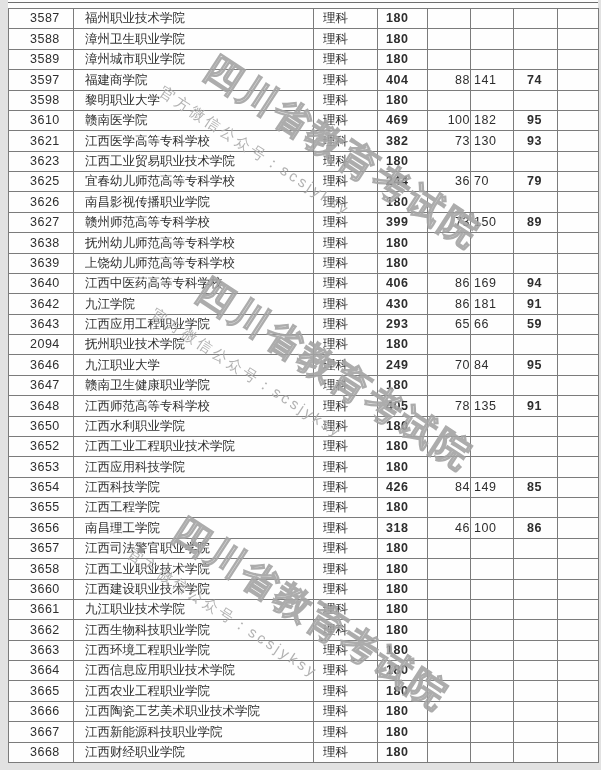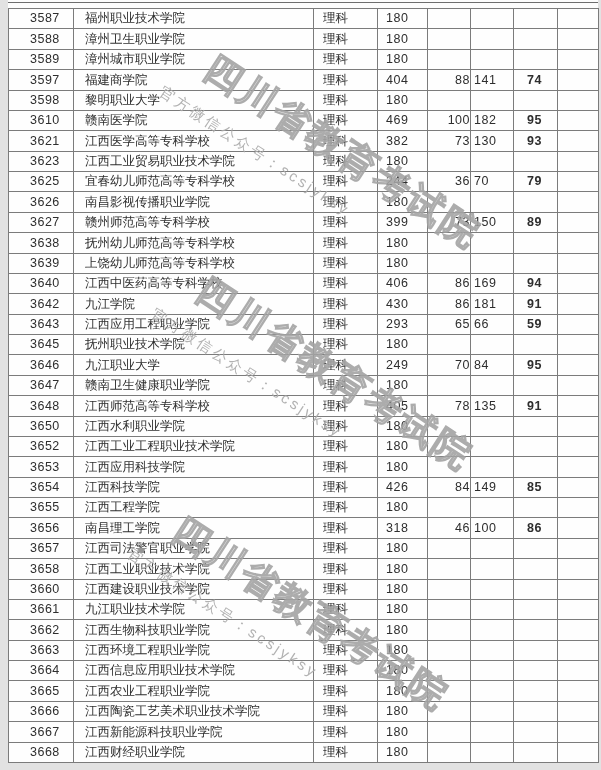--- a/index.html
+++ b/index.html
@@ -50,21 +50,21 @@
     font-size: 12.5px;
     color: #2e2e2e;
     vertical-align: middle;
     white-space: nowrap;
     overflow: hidden;
     line-height: 1;
   }
   td.c-code   { padding-left: 21px; letter-spacing: 0.5px; }
   td.c-name   { padding-left: 11px; }
   td.c-subj   { padding-left: 9px; }
-  td.c-score  { padding-left: 8px; letter-spacing: 0.5px; }
+  td.c-score  { padding-left: 8px; letter-spacing: 0.5px; font-weight: bold; }
   td.c-s1     { padding-left: 11px; letter-spacing: 0.5px; text-align: right; }
   td.c-s2     { padding-left: 3px; letter-spacing: 0.5px; margin-top: 8px; }
   td.c-s3     { padding-left: 13px; letter-spacing: 0.5px; font-weight: bold; }
   td.c-empty  { }
   
   .wm {
     position: absolute;
     transform: rotate(33deg);
     transform-origin: 0 0;
     pointer-events: none;
@@ -260,21 +260,21 @@
       <td class="c-code">3643</td>
       <td class="c-name">江西应用工程职业学院</td>
       <td class="c-subj">理科</td>
       <td class="c-score">293</td>
       <td class="c-s1">65</td>
       <td class="c-s2">66</td>
       <td class="c-s3">59</td>
       <td class="c-empty"></td>
     </tr>
           <tr>
-      <td class="c-code">3645</td>
+      <td class="c-code">2094</td>
       <td class="c-name">抚州职业技术学院</td>
       <td class="c-subj">理科</td>
       <td class="c-score">180</td>
       <td class="c-s1"></td>
       <td class="c-s2"></td>
       <td class="c-s3"></td>
       <td class="c-empty"></td>
     </tr>
           <tr>
       <td class="c-code">3646</td>

